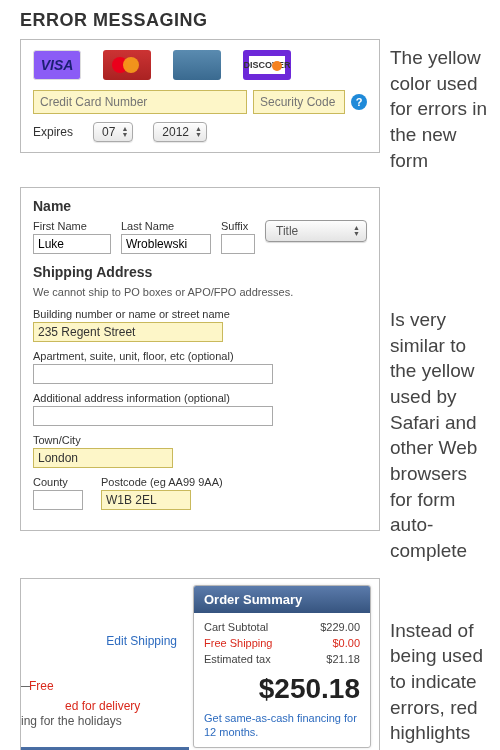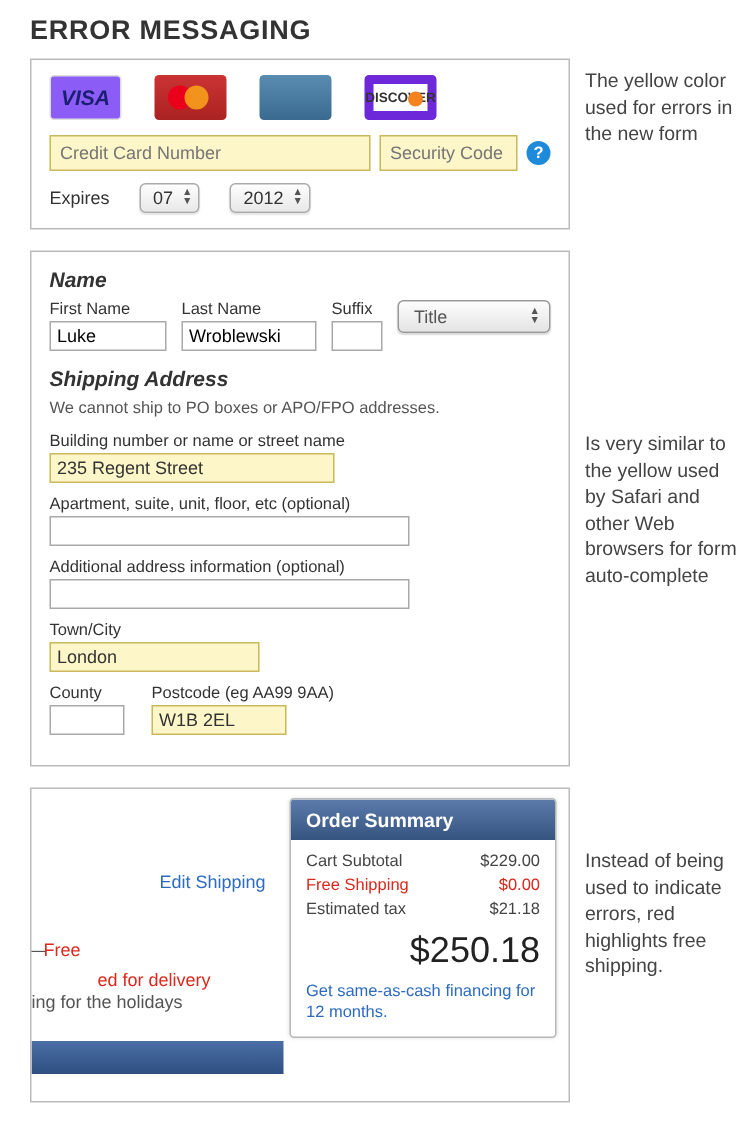--- a/index.html
+++ b/index.html
@@ -21,21 +21,21 @@
   .row { display: flex; align-items: flex-start; margin-bottom: 14px; }
   .panel {
     border: 1px solid #bbb;
     background: #fff;
     padding: 10px 12px;
     flex: 0 0 360px;
     width: 360px;
   }
   .annotation {
     flex: 1;
-    font-size: 13px;
+    font-size: 19px;
     line-height: 1.35;
     color: #444;
     padding: 6px 8px 0 10px;
   }
   
   .card-logos { display: flex; gap: 22px; margin-bottom: 10px; }
   .card-logo { width: 48px; height: 30px; border-radius: 3px; display: flex; align-items: center; justify-content: center; font-size: 9px; font-weight: bold; color: #fff; }
   .visa { background: #8b5cf6; color: #1a1f71; font-style: italic; font-size: 14px; border: 1px solid #ddd; }
   .mastercard { background: linear-gradient(#c33, #a22); position: relative; }
   .mastercard::before, .mastercard::after { content:""; width:16px; height:16px; border-radius:50%; position:absolute; top:7px; }
@@ -65,21 +65,21 @@
   .expires-row { display:flex; align-items:center; gap:20px; font-size:12px; }
   .aqua-select {
     display:inline-flex; align-items:center; gap:4px;
     background: linear-gradient(#fdfdfd,#e8e8e8);
     border: 1px solid #aaa; border-radius: 4px;
     padding: 1px 4px 1px 8px; height:20px; font-size:12px;
     box-shadow: inset 0 1px 0 #fff, 0 1px 1px rgba(0,0,0,0.1);
   }
   .stepper { display:flex; flex-direction:column; line-height:6px; font-size:7px; color:#555; margin-left:2px; }
   
-  .section-label { font-weight:bold; font-size:14px; margin-bottom:6px;font-style:italic; }
+  .section-label { font-weight:bold; font-size:14px; margin-bottom:6px; }
   .field-row { display:flex; gap:10px; margin-bottom:10px; }
   .field { display:flex; flex-direction:column; font-size:11px; }
   .field label { margin-bottom:2px; }
   .text-input {
     border: 1px solid #a9a9a9;
     background: #fff;
     height: 20px;
     padding: 2px 4px;
     font-size: 12px;
   }
@@ -121,21 +121,21 @@
     overflow:hidden;
   }
   .order-header {
     background: linear-gradient(#5b7bab,#36547f);
     color:#fff; font-weight:bold; font-size:13px;
     padding:6px 10px;
   }
   .order-body { padding:8px 10px 8px 10px; font-size:11px; color:#444; }
   .order-line { display:flex; justify-content:space-between; margin-bottom:4px; }
   .free-ship { color:#d9291c; }
-  .order-total { text-align:right; font-size:24px; font-weight:400; color:#222; margin:8px 0 6px; }
+  .order-total { text-align:right; font-size:28px; font-weight:700; color:#222; margin:8px 0 6px; }
   .finance-link { color:#2d6bbf; font-size:11px; line-height:1.3; }
 </style>
 </head>
 <body>
 
 <h1 class="page-title">ERROR MESSAGING</h1>
 
 <div class="row">
   <div class="panel">
     <div class="card-logos">

